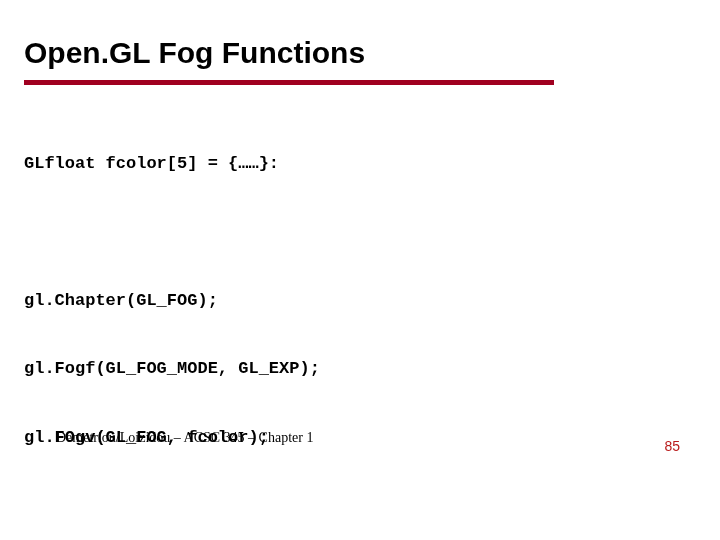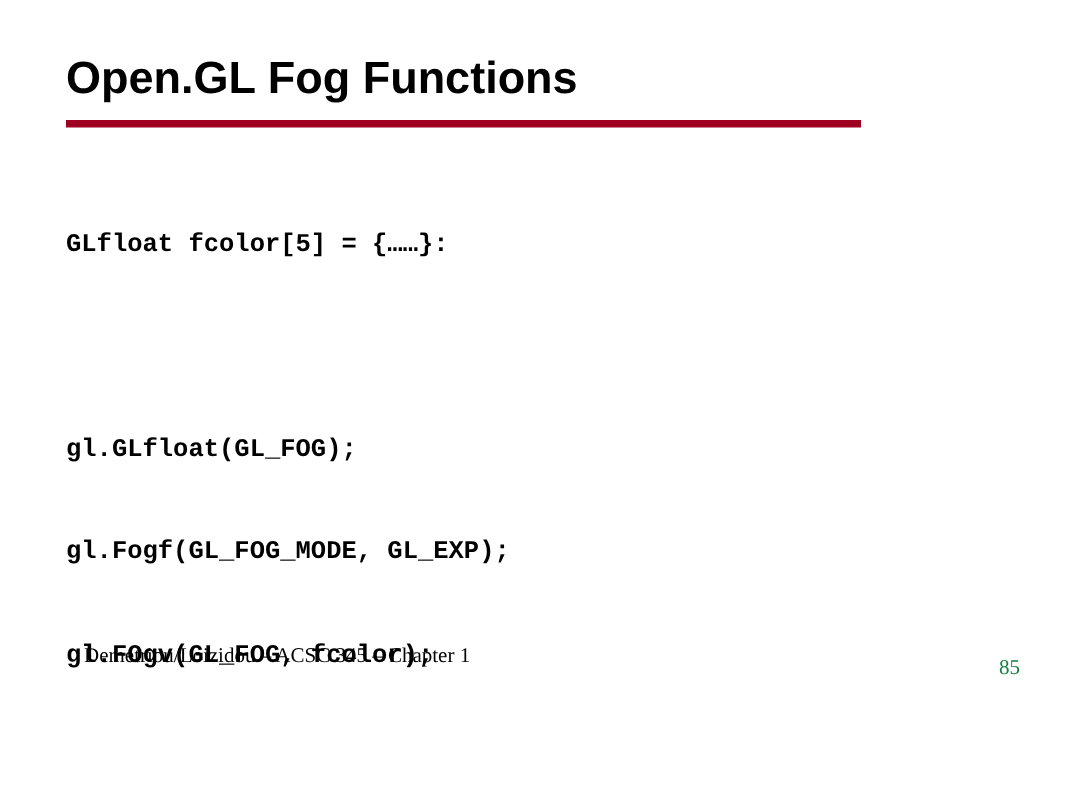--- a/index.html
+++ b/index.html
@@ -1,34 +1,34 @@
 <!DOCTYPE html>
 <html><head>
 <meta charset="utf-8">
 <style>
   * { margin: 0; padding: 0; box-sizing: border-box; }
   html, body { width: 720px; height: 540px; background: #fff; font-family: Arial, Helvetica, sans-serif; }
-  .slide { position: relative; width: 720px; height: 480px; padding: 36px 40px 30px 44px; }
+  .slide { position: relative; width: 720px; height: 480px; padding: 36px 40px 30px 24px; }
   .title { font-size: 30px; font-weight: bold; color: #000; margin-bottom: 10px; }
   .rule { width: 530px; height: 5px; background: #a00020; margin-bottom: 22px; }
   .code { font-family: "Courier New", Courier, monospace; font-size: 17px; font-weight: bold; line-height: 1.35; color: #000; white-space: pre; }
   .blank { height: 22px; }
   .footer-left { position: absolute; left: 56px; bottom: 34px; font-family: "Times New Roman", Times, serif; font-size: 14px; color: #000; }
-  .footer-right { position: absolute; right: 40px; bottom: 26px; font-family: Liberation Serif, serif; font-size: 14px; color: #15803d; }
+  .footer-right { position: absolute; right: 40px; bottom: 26px; font-family: Liberation Sans, sans-serif; font-size: 14px; color: #b91c1c; }
 </style>
 </head>
 <body>
 
 <div class="slide">
   <div class="title">Open.GL Fog Functions</div>
   <div class="rule"></div>
 
   <div class="code">
     <div>GLfloat fcolor[5] = {……}:</div>
     <div class="blank"></div>
-    <div>gl.GLfloat(GL_FOG);</div>
+    <div>gl.Chapter(GL_FOG);</div>
     <div>gl.Fogf(GL_FOG_MODE, GL_EXP);</div>
     <div>gl.FOgv(GL_FOG, fcolor);</div>
   </div>
 
   <div class="footer-left">Demetriou/Loizidou – ACSC 345 – Chapter 1</div>
   <div class="footer-right">85</div>
 </div>
 
 </body></html>

